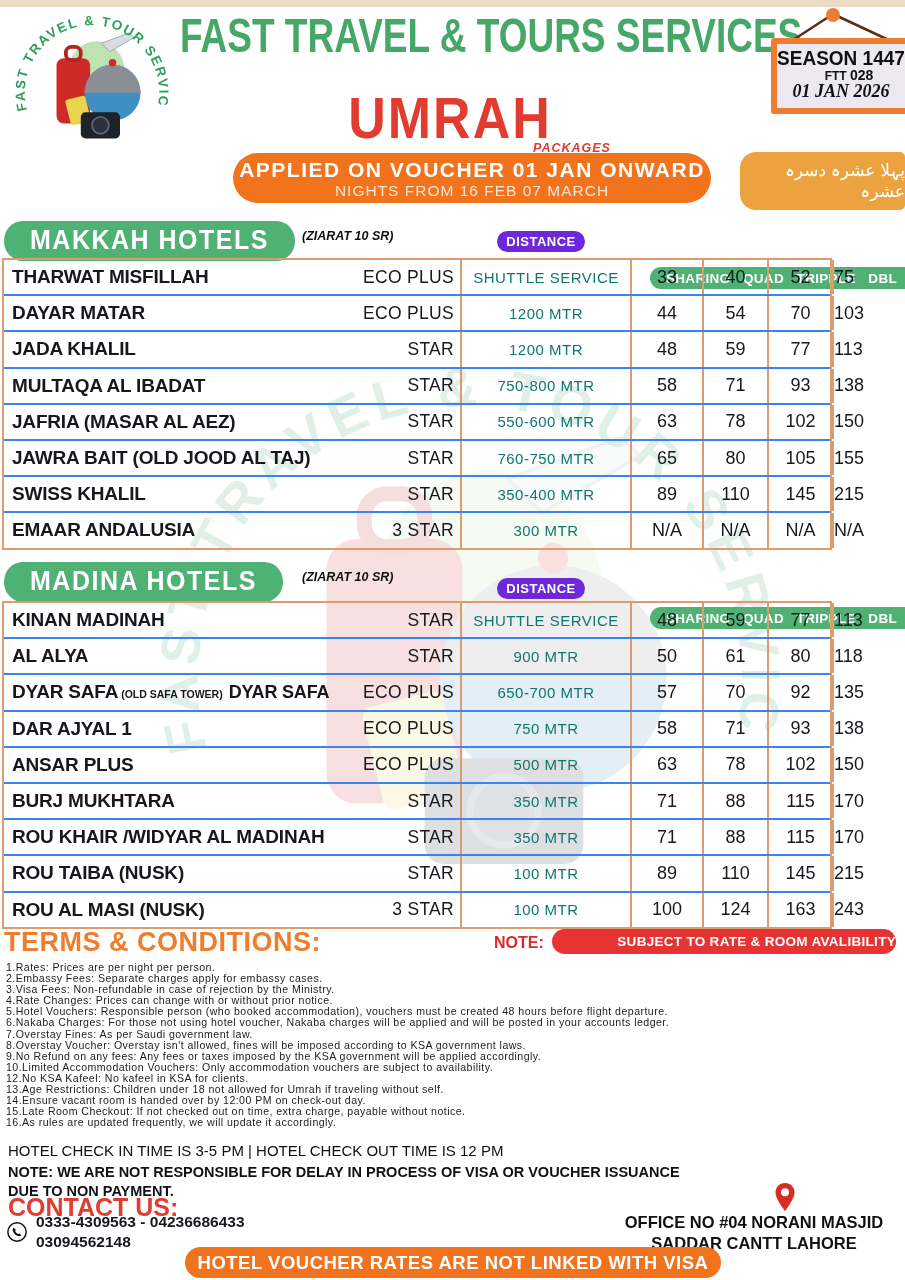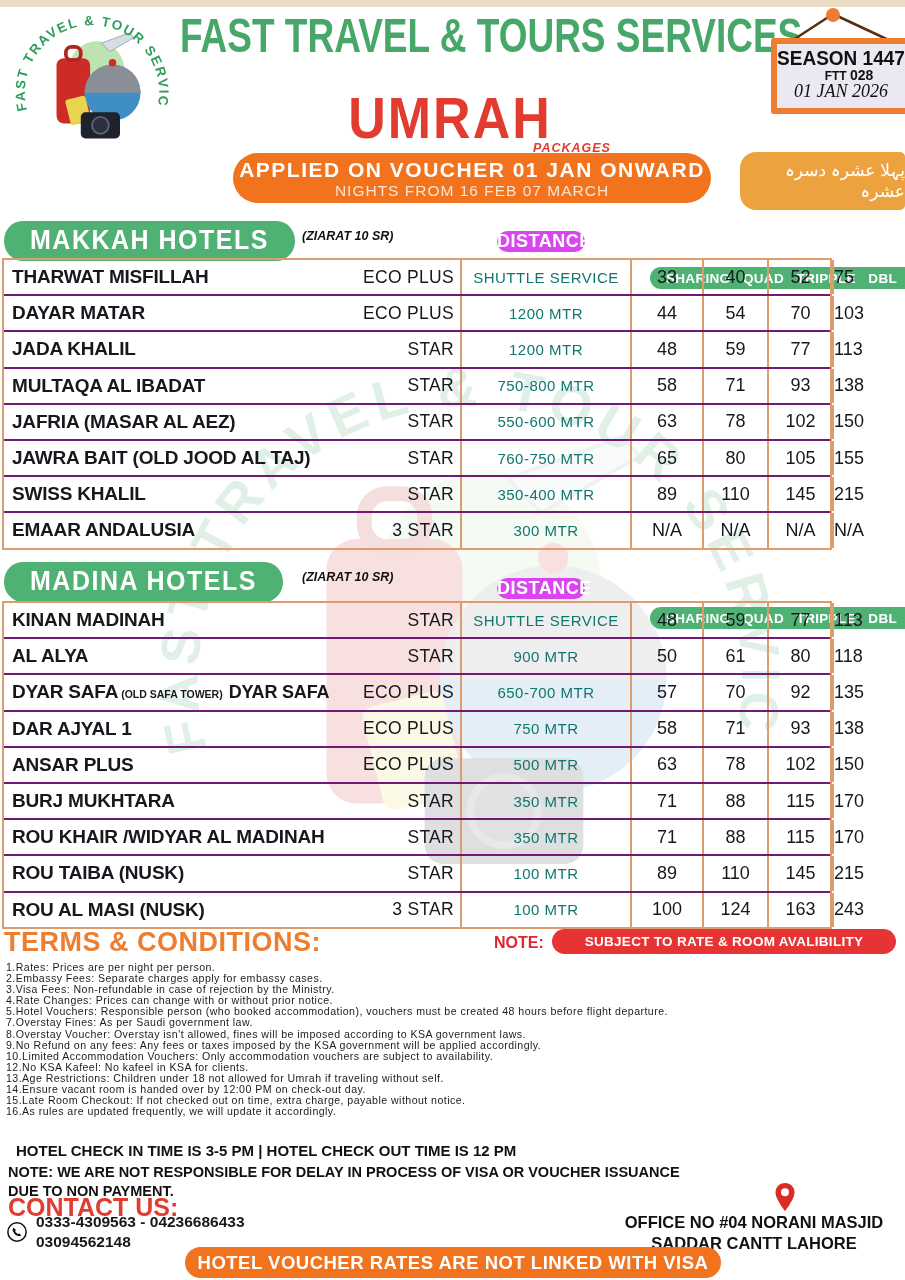--- a/index.html
+++ b/index.html
@@ -24,53 +24,53 @@
   #main-banner .l2{font-size:15.5px;color:#fbe3d2;letter-spacing:1px;}
   #urdu-box{right:0;top:152px;width:165px;height:58px;background:#eca23e;border-radius:16px 5px 5px 16px;
     color:#fff;display:flex;align-items:center;justify-content:center;font-size:17px;direction:rtl;}
 
   
   #sign-frame{left:771px;top:38px;width:128px;height:64px;background:#ebe8f2;border:6px solid #ed7d31;
     border-radius:3px;text-align:center;color:#111;}
   #sign-frame .s1{font-size:19px;font-weight:800;margin-top:2px;transform:scaleY(1.1);transform-origin:top;}
   #sign-frame .s2{font-size:12px;font-weight:600;margin-top:-1px;padding-left:16px;}
   #sign-frame .s2 b{font-size:14px;}
-  #sign-frame .s3{font-family:"Liberation Serif",serif;font-style:italic;font-weight:400;font-size:18px;margin-top:-2px;}
+  #sign-frame .s3{font-family:"Liberation Serif",serif;font-style:italic;font-weight:700;font-size:18px;margin-top:-2px;}
 
   
   .section-pill{left:4px;background:#4fb274;color:#fff;font-weight:800;font-size:25px;letter-spacing:1.5px;
     padding:3px 26px 5px 26px;border-radius:19px;transform:scaleY(1.08);transform-origin:top left;}
   .ziarat{font-size:12.5px;font-weight:700;font-style:italic;color:#111;}
-  .distance-pill{left:497px;width:88px;height:21px;background:#d946ef;border-radius:11px;color:#fff;
-    font-size:18px;font-weight:700;text-align:center;line-height:21px;letter-spacing:.5px;}
+  .distance-pill{left:497px;width:88px;height:21px;background:#6d28d9;border-radius:11px;color:#fff;
+    font-size:13px;font-weight:700;text-align:center;line-height:21px;letter-spacing:.5px;}
   .price-header{left:650px;width:255px;height:22px;background:#4fb274;border-radius:11px 0 0 11px;
     display:flex;align-items:center;justify-content:space-between;padding:0 8px 0 16px;box-sizing:border-box;margin-top:36px;}
   .price-header span{color:#fff;font-size:13.5px;font-weight:700;letter-spacing:.3px;}
 
   
   .ptable{left:2px;width:830px;border:2px solid #dd9c6e;background:transparent;box-sizing:border-box;}
-  .trow{display:grid;grid-template-columns:456px 170px 72px 65px 65px 1fr;height:34.2px;border-top:2px solid #701a75;}
+  .trow{display:grid;grid-template-columns:456px 170px 72px 65px 65px 1fr;height:34.2px;border-top:2px solid #3b82f6;}
   .trow:first-child{border-top:none;}
   .cell{display:flex;align-items:center;box-sizing:border-box;}
   .namecell{justify-content:space-between;padding:0 6px 0 8px;}
   .hname{font-size:19px;font-weight:700;letter-spacing:-.2px;color:#16181d;white-space:nowrap;}
   .hnote{font-size:10.5px;font-weight:700;letter-spacing:0;}
   .hname2{font-size:18px;font-weight:700;margin-left:6px;}
   .hcat{font-size:17.5px;font-weight:400;color:#16181d;letter-spacing:.3px;}
   .distcell{border-left:2px solid #dd9c6e;justify-content:center;font-size:15px;letter-spacing:.5px;color:#0f766e;}
   .pricecell{border-left:2px solid #dd9c6e;justify-content:center;font-size:18px;color:#16181d;}
 
   
   #terms-heading{left:4px;top:926px;font-size:27px;font-weight:800;color:#ee7d2e;letter-spacing:.5px;
     transform:scaleY(1.05);transform-origin:top left;}
   #note-label{left:494px;top:934px;font-size:16px;font-weight:800;color:#e0262c;}
   #note-pill{left:552px;top:929px;width:344px;height:25px;background:#e63333;border-radius:13px;color:#fff;
-    font-size:13.5px;font-weight:700;text-align:center;line-height:25px;letter-spacing:.3px;}
+    font-size:13.5px;font-weight:700;text-align:right;line-height:25px;letter-spacing:.3px;}
   #terms-list{left:6px;top:962px;width:894px;font-size:10.6px;line-height:11.1px;letter-spacing:.45px;color:#1c1c1c;}
-  #checkin-line{left:16px;top:1142px;font-size:15px;font-weight:700;color:#111;letter-spacing:0;}
+  #checkin-line{left:8px;top:1142px;font-size:15px;font-weight:400;color:#111;letter-spacing:0;}
   #note2{left:8px;top:1163px;width:700px;font-size:14.5px;font-weight:800;line-height:19px;color:#111;}
 
   
   #contact-heading{left:8px;top:1192px;font-size:25px;font-weight:800;color:#e23b30;transform:scaleY(1.05);transform-origin:top left;}
   #phone-icon{left:6px;top:1221px;width:22px;height:22px;}
   #phones{left:36px;top:1212px;font-size:15.5px;font-weight:600;line-height:20px;color:#16181d;}
   #pin-icon{left:773px;top:1182px;width:24px;height:30px;}
   #address{left:608px;top:1212px;width:292px;text-align:center;font-size:16.5px;font-weight:700;line-height:21px;color:#111;}
   #footer-pill{left:185px;top:1247px;width:536px;height:31px;background:#f2731e;border-radius:16px;color:#fff;
     font-size:18.5px;font-weight:800;text-align:center;line-height:31px;letter-spacing:.5px;}
@@ -358,20 +358,21 @@
 
   <div class="abs z2" id="terms-heading">TERMS &amp; CONDITIONS:</div>
   <div class="abs z2" id="note-label">NOTE:</div>
   <div class="abs z2" id="note-pill">SUBJECT TO RATE &amp; ROOM AVALIBILITY</div>
   <div class="abs z2" id="terms-list">
       <div>1.Rates: Prices are per night per person.</div>
       <div>2.Embassy Fees: Separate charges apply for embassy cases.</div>
       <div>3.Visa Fees: Non-refundable in case of rejection by the Ministry.</div>
       <div>4.Rate Changes: Prices can change with or without prior notice.</div>
       <div>5.Hotel Vouchers: Responsible person (who booked accommodation), vouchers must be created 48 hours before flight departure.</div>
+      <div>6.Nakaba Charges: For those not using hotel voucher, Nakaba charges will be applied and will be posted in your accounts ledger.</div>
       <div>7.Overstay Fines: As per Saudi government law.</div>
       <div>8.Overstay Voucher: Overstay isn't allowed, fines will be imposed according to KSA government laws.</div>
       <div>9.No Refund on any fees: Any fees or taxes imposed by the KSA government will be applied accordingly.</div>
       <div>10.Limited Accommodation Vouchers: Only accommodation vouchers are subject to availability.</div>
       <div>12.No KSA Kafeel: No kafeel in KSA for clients.</div>
       <div>13.Age Restrictions: Children under 18 not allowed for Umrah if traveling without self.</div>
       <div>14.Ensure vacant room is handed over by 12:00 PM on check-out day.</div>
       <div>15.Late Room Checkout: If not checked out on time, extra charge, payable without notice.</div>
       <div>16.As rules are updated frequently, we will update it accordingly.</div>
     </div>

